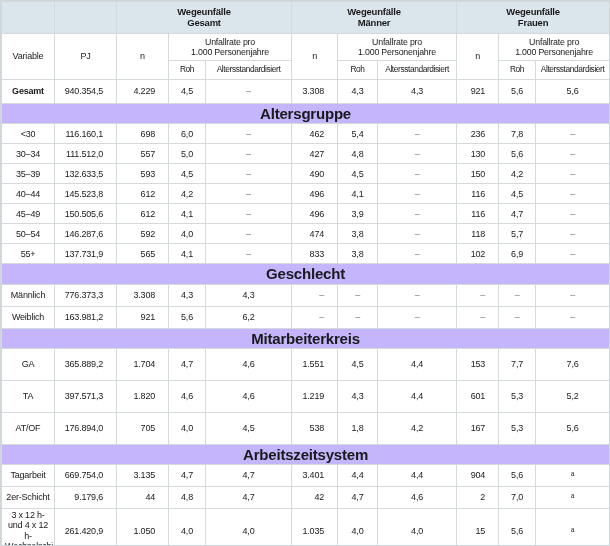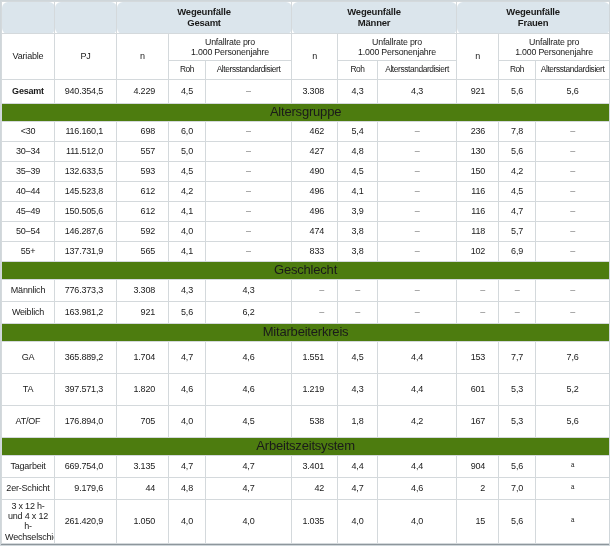--- a/index.html
+++ b/index.html
@@ -11,25 +11,25 @@
   table{border-collapse:collapse;table-layout:fixed;width:608px;}
   th,td{
     border:1px solid #d4d9dc;font-weight:normal;text-align:center;vertical-align:middle;
     padding:1px 3px;font-size:9px;letter-spacing:-0.2px;line-height:1.15;color:#1a1a1a;
     overflow:hidden;
   }
   thead{border-bottom:1px solid #8d969c;}
   tr.hr1{height:32px;} tr.hr2{height:27px;} tr.hr3{height:19px;}
   tr.total{height:24px;} tr.bar{height:17px;}
   tr.s0{height:20px;} tr.s1{height:22px;} tr.s2{height:32px;} tr.s3{height:22px;}
-  .blue{background:#dbe5ec;border-radius:6px;}
+  .blue{background:#dbe5ec;}
   .group{font-weight:bold;font-size:9.5px;white-space:pre-line;}
   .rate{white-space:pre-line;font-size:8.8px;margin-left:22px;}
   tr.hr3 th{font-size:8.4px;letter-spacing:-0.4px;}
-  .bar-cell{background:#4d7c0f;font-weight:normal;font-size:13px;}
+  .bar-cell{background:#c4b5fd;font-weight:bold;font-size:15px;}
   .bold{font-weight:bold;}
   .lbl{text-align:center;}
   .num{text-align:right;padding-right:13px;}
   .ctr{text-align:center;}
   .dash{color:#7a7a7a;}
   .footnote{
     flex:1;border-top:1px solid #8d969c;padding:4px 7px 0 7px;
     font-size:6.9px;line-height:1.55;letter-spacing:-0.1px;text-align:left;color:#1a1a1a;
   }
 </style>

